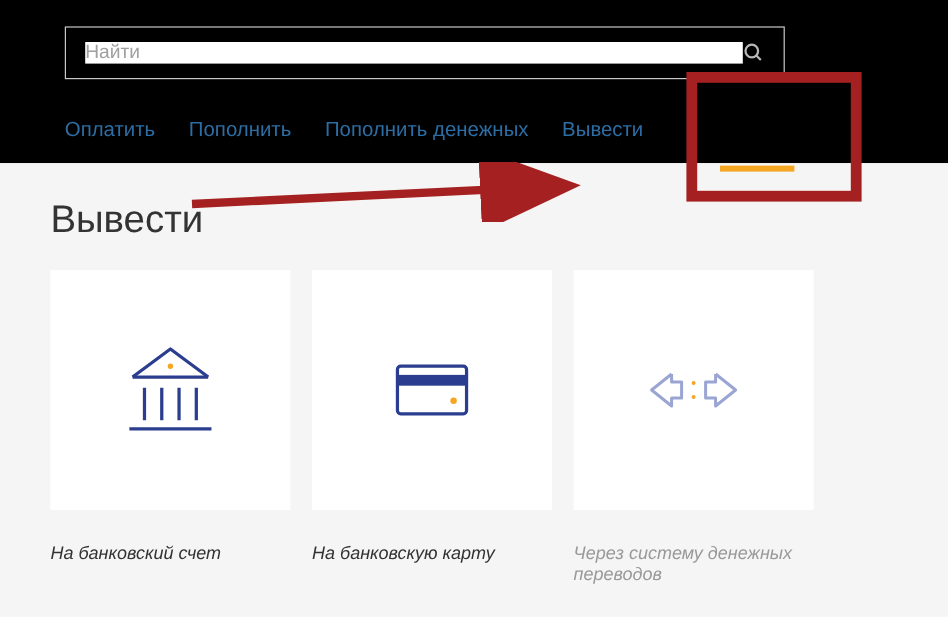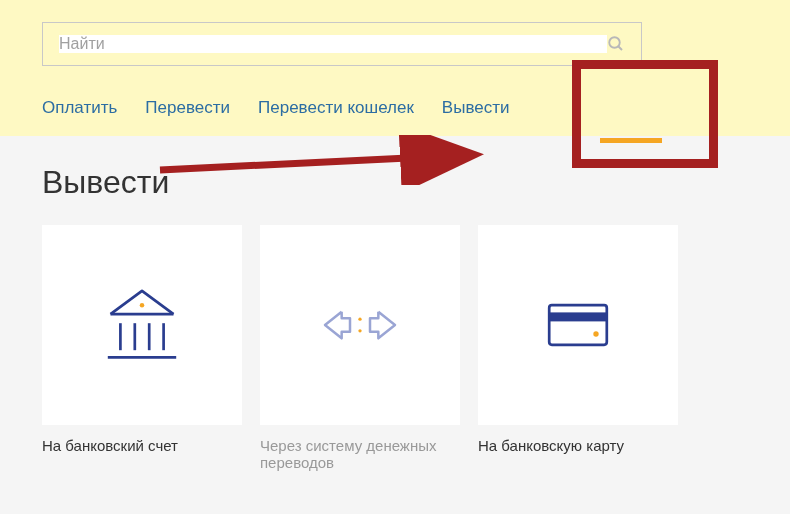--- a/index.html
+++ b/index.html
@@ -9,22 +9,22 @@
     }
     body {
       font-family: Arial, Helvetica, sans-serif;
       background: #fff;
       width: 790px;
       height: 514px;
       overflow: hidden;
       position: relative;
     }
     .top-section {
-      padding: 22px 42px 0 42px;
-      background: #fef9c3;
+      padding: 22px 42px 0 54px;
+      background: #000000;
     }
     .search-box {
       border: 1px solid #c8c8c8;
       height: 44px;
       display: flex;
       align-items: center;
       padding: 0 16px;
       width: 600px;
     }
     .search-input {
@@ -77,24 +77,25 @@
       align-items: center;
       justify-content: center;
       cursor: pointer;
     }
     .card.dark {
       background: #000;
       width: 60px;
       border-radius: 8px 0 0 8px;
     }
     .card-label {
-      margin-top: 12px;
+      margin-top: 28px;
       font-size: 15px;
       color: #333;
       width: 200px;
+      font-style: italic;
     }
     .card-label.muted {
       color: #999;
     }
     .card-wrapper {
       display: flex;
       flex-direction: column;
     }
     .highlight-box {
       position: absolute;
@@ -130,22 +131,22 @@
 <div class="top-section">
   <div class="search-box">
     <input class="search-input" type="text" placeholder="Найти" style="">
     <svg class="search-icon" viewBox="0 0 24 24" fill="none" stroke="currentColor" stroke-width="2.5">
       <circle cx="10" cy="10" r="7"></circle>
       <line x1="20" y1="20" x2="15" y2="15"></line>
     </svg>
   </div>
   <div class="nav-tabs">
     <div class="nav-tab">Оплатить</div>
-    <div class="nav-tab">Перевести</div>
-    <div class="nav-tab">Перевести кошелек</div>
+    <div class="nav-tab">Пополнить</div>
+    <div class="nav-tab">Пополнить денежных</div>
     <div class="nav-tab">Вывести</div>
   </div>
 </div>
 
 <div class="lower-section">
   <h1 class="page-title">Вывести</h1>
   <div class="cards-row">
 
     <div class="card-wrapper">
       <div class="card">
@@ -158,41 +159,41 @@
           <line x1="74" y1="48" x2="74" y2="78"></line>
           <line x1="12" y1="86" x2="88" y2="86"></line>
           <circle cx="50" cy="28" r="2.5" fill="#f5a623" stroke="none"></circle>
         </svg>
       </div>
       <div class="card-label">На банковский счет</div>
     </div>
 
     <div class="card-wrapper">
       <div class="card">
+        <svg width="90" height="90" viewBox="0 0 100 100" fill="none" stroke="#2a3d8f" stroke-width="3">
+          <rect x="18" y="28" width="64" height="44" rx="3"></rect>
+          <rect x="18" y="36" width="64" height="10" fill="#2a3d8f" stroke="none"></rect>
+          <circle cx="70" cy="60" r="3" fill="#f5a623" stroke="none"></circle>
+        </svg>
+      </div>
+      <div class="card-label">На банковскую карту</div>
+    </div>
+
+    <div class="card-wrapper">
+      <div class="card">
         <svg width="100" height="90" viewBox="0 0 120 100" fill="none" stroke="#9aa5d4" stroke-width="3">
           <polyline points="38,34 18,50 38,66 38,58 48,58 48,42 38,42 38,34" stroke-linejoin="round"></polyline>
           <polyline points="82,34 102,50 82,66 82,58 72,58 72,42 82,42 82,34" stroke-linejoin="round"></polyline>
           <circle cx="60" cy="43" r="2" fill="#f5a623" stroke="none"></circle>
           <circle cx="60" cy="57" r="2" fill="#f5a623" stroke="none"></circle>
         </svg>
       </div>
       <div class="card-label muted">Через систему денежных переводов</div>
     </div>
 
-    <div class="card-wrapper">
-      <div class="card">
-        <svg width="90" height="90" viewBox="0 0 100 100" fill="none" stroke="#2a3d8f" stroke-width="3">
-          <rect x="18" y="28" width="64" height="44" rx="3"></rect>
-          <rect x="18" y="36" width="64" height="10" fill="#2a3d8f" stroke="none"></rect>
-          <circle cx="70" cy="60" r="3" fill="#f5a623" stroke="none"></circle>
-        </svg>
-      </div>
-      <div class="card-label">На банковскую карту</div>
-    </div>
-
 
   </div>
 </div>
 
 <div class="highlight-underline"></div>
 <div class="highlight-box"></div>
 
 <svg class="arrow-svg" width="340" height="50">
   <defs>
     <marker id="arrowhead" markerWidth="12" markerHeight="10" refX="10" refY="5" orient="auto">

